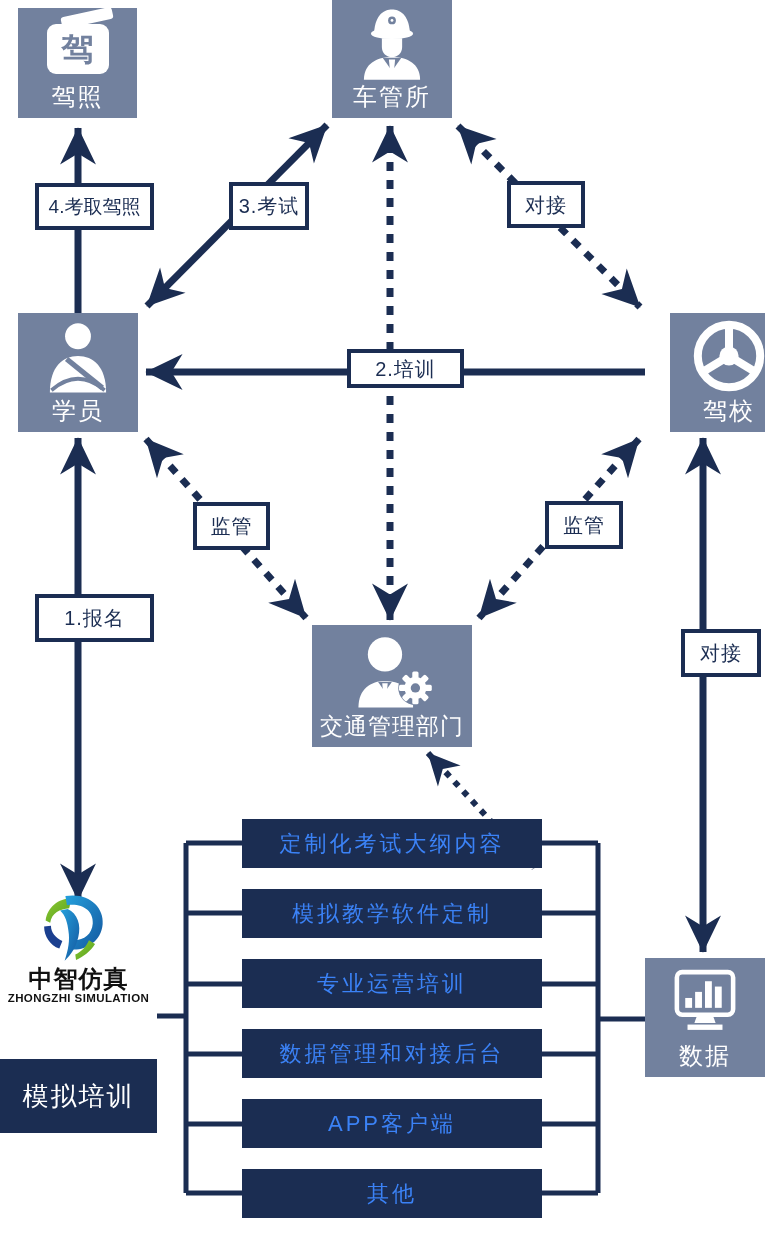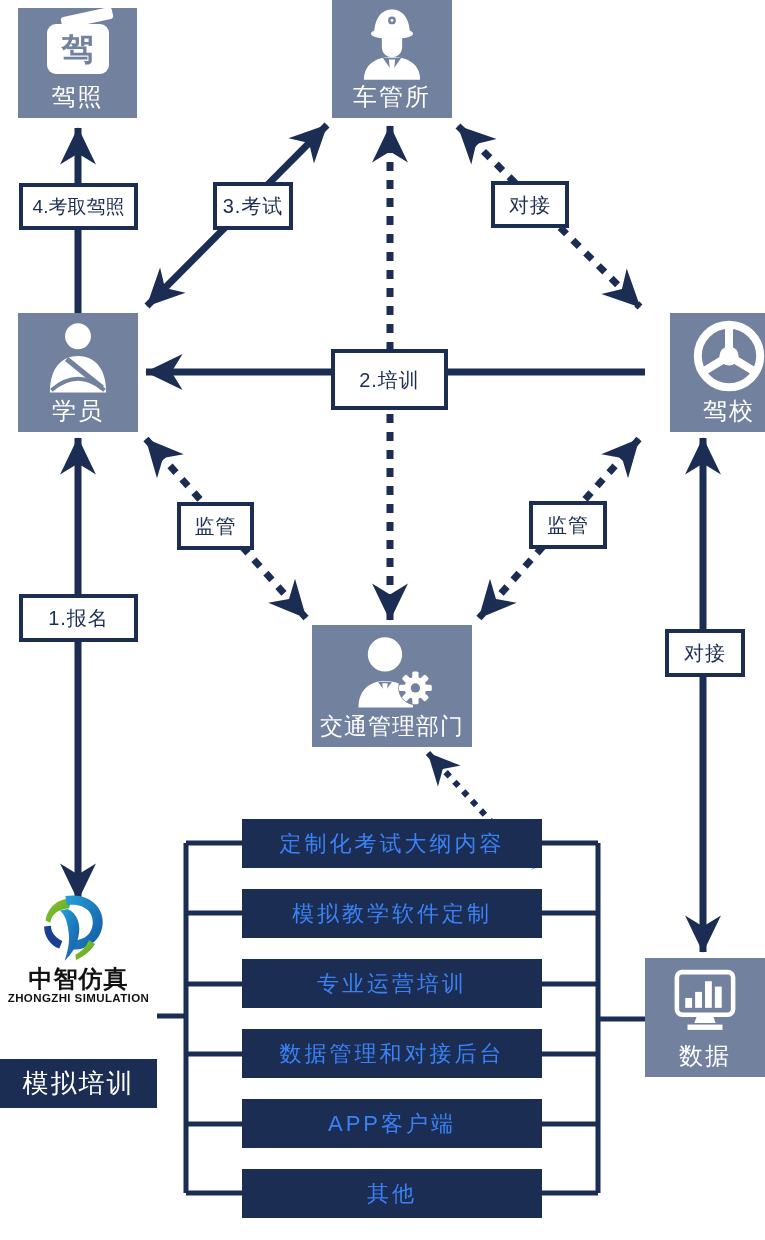--- a/index.html
+++ b/index.html
@@ -9,39 +9,39 @@
   #wires{position:absolute;left:0;top:0;z-index:1;}
   
   .node{position:absolute;background:#72819e;z-index:2;display:flex;flex-direction:column;
         align-items:center;justify-content:flex-end;box-sizing:border-box;}
   .node .iconwrap{flex:1;display:flex;align-items:center;justify-content:center;width:100%;}
   .node .node-label{color:#ffffff;font-size:24px;letter-spacing:2px;padding-bottom:9px;line-height:1;}
   .node.wide .node-label{font-size:23px;letter-spacing:1px;}
   
   .elabel{position:absolute;background:#ffffff;border:4px solid #1b2d52;box-sizing:border-box;
           display:flex;align-items:center;justify-content:center;color:#1b2d52;font-size:20px;
-          z-index:3;line-height:1;letter-spacing:1px;}
+          z-index:3;line-height:1;letter-spacing:1px;margin-left:16px;}
   .elabel.small{font-size:19px;letter-spacing:0;}
   
   .svc{position:absolute;left:242px;width:300px;height:49px;background:#1b2d52;color:#3b82f6;
        display:flex;align-items:center;justify-content:center;font-size:22px;letter-spacing:3px;
        z-index:2;line-height:1;}
   
   .license-icon{position:relative;width:78px;height:66px;}
   .license-icon .flap{position:absolute;left:22px;top:-2px;width:52px;height:12px;background:#ffffff;
        border-radius:3px;transform:rotate(-12deg);}
   .license-icon .card{position:absolute;left:8px;top:10px;width:62px;height:50px;background:#ffffff;
        border-radius:9px;display:flex;align-items:center;justify-content:center;}
   .license-icon .card span{color:#72819e;font-size:32px;font-weight:bold;line-height:1;}
   
   #logo{position:absolute;left:0;top:890px;width:157px;z-index:2;text-align:center;}
   #logo .swirl{margin-left:33px;width:80px;height:76px;display:block;}
   #logo .lname{color:#111111;font-size:24px;font-weight:bold;line-height:1.05;letter-spacing:1px;white-space:nowrap;}
   #logo .lsub{color:#111111;font-size:11.5px;font-weight:bold;letter-spacing:0.4px;margin-top:1px;white-space:nowrap;}
-  #tagline{position:absolute;left:0;top:1059px;width:157px;height:49px;background:#1b2d52;z-index:2;
+  #tagline{position:absolute;left:0;top:1059px;width:157px;height:74px;background:#1b2d52;z-index:2;
        display:flex;align-items:center;justify-content:center;color:#ffffff;font-size:26px;letter-spacing:2px;}
 </style>
 </head>
 <body>
 
 <div id="stage">
 
   <svg id="wires" width="765" height="1240" viewBox="0 0 765 1240">
     <defs>
       <marker id="ah" viewBox="0 0 6 6" markerWidth="5.6" markerHeight="5.6" refX="5.7" refY="3" orient="auto-start-reverse" markerUnits="strokeWidth">
@@ -164,21 +164,21 @@
         <path d="M40,68 L60,68 L64,79 L36,79 Z" fill="#fff"></path>
         <rect x="27" y="81" width="46" height="7" fill="#fff"></rect>
       </svg>
     </div>
     <div class="node-label">数据</div>
   </div>
 
   <div class="elabel small" style="left:19px;top:183px;width:119px;height:47px">4.考取驾照</div>
   <div class="elabel" style="left:213px;top:182px;width:80px;height:48px">3.考试</div>
   <div class="elabel" style="left:491px;top:181px;width:78px;height:47px">对接</div>
-  <div class="elabel" style="left:331px;top:349px;width:117px;height:61px">2.培训</div>
+  <div class="elabel" style="left:331px;top:349px;width:117px;height:39px">2.培训</div>
   <div class="elabel" style="left:177px;top:502px;width:77px;height:48px">监管</div>
   <div class="elabel" style="left:529px;top:501px;width:78px;height:48px">监管</div>
   <div class="elabel" style="left:19px;top:594px;width:119px;height:48px">1.报名</div>
   <div class="elabel" style="left:665px;top:629px;width:80px;height:48px">对接</div>
 
   <div class="svc" style="top:819px">定制化考试大纲内容</div>
   <div class="svc" style="top:889px">模拟教学软件定制</div>
   <div class="svc" style="top:959px">专业运营培训</div>
   <div class="svc" style="top:1029px">数据管理和对接后台</div>
   <div class="svc" style="top:1099px">APP客户端</div>

